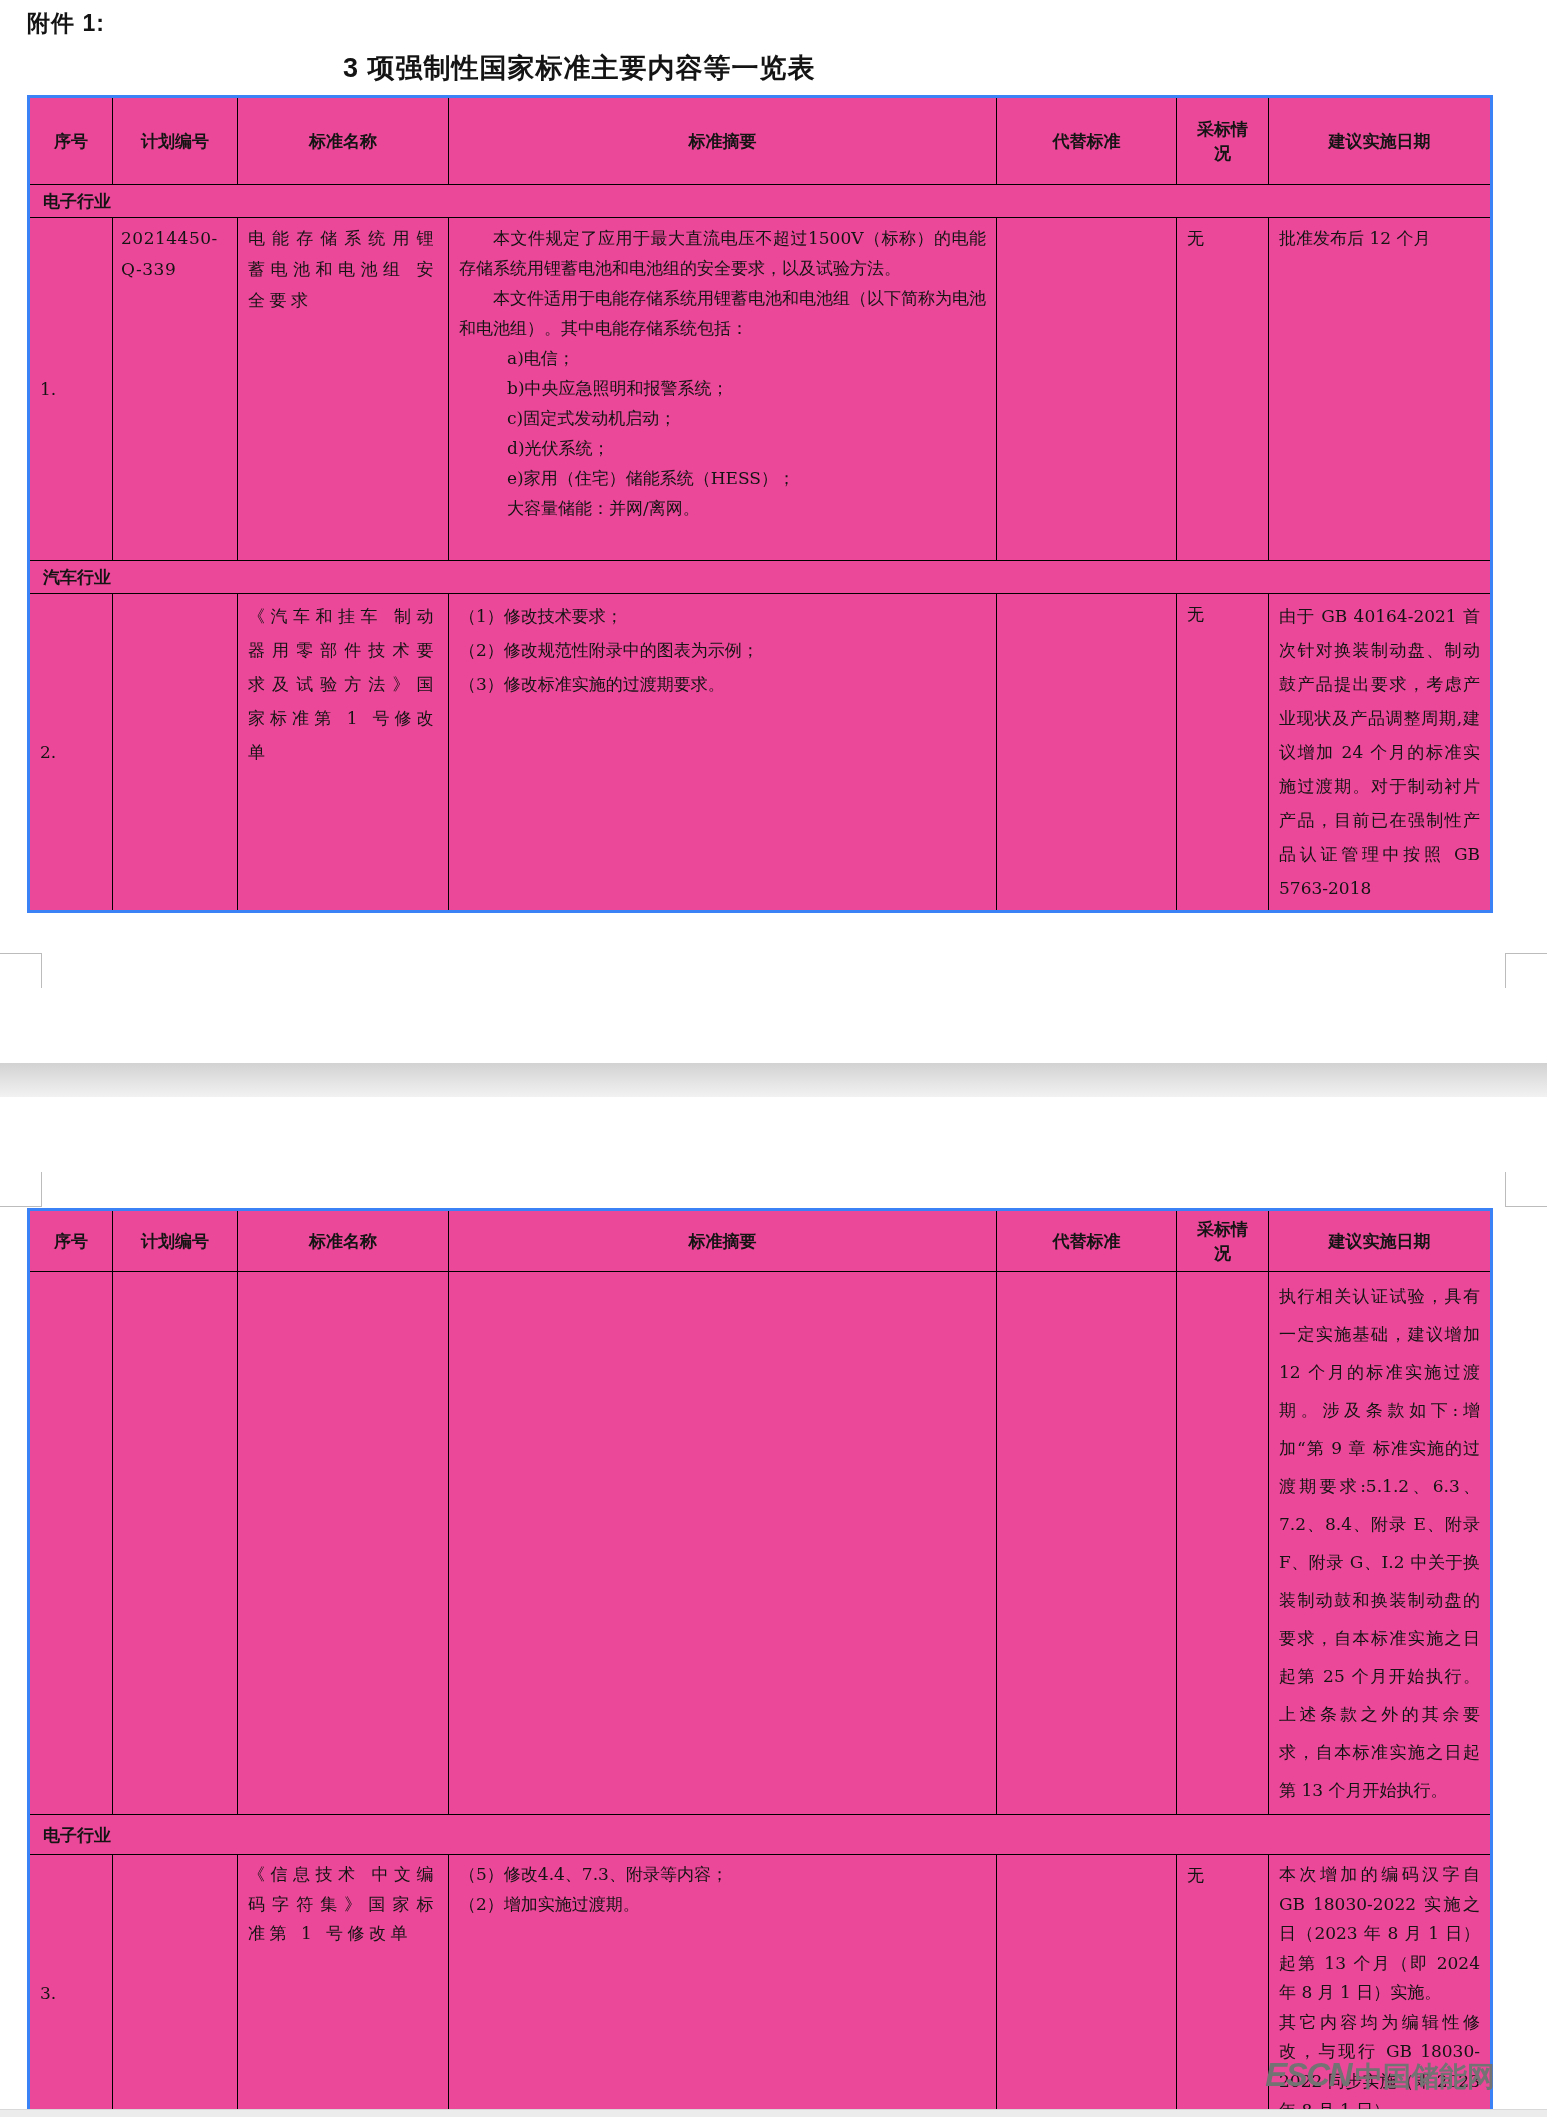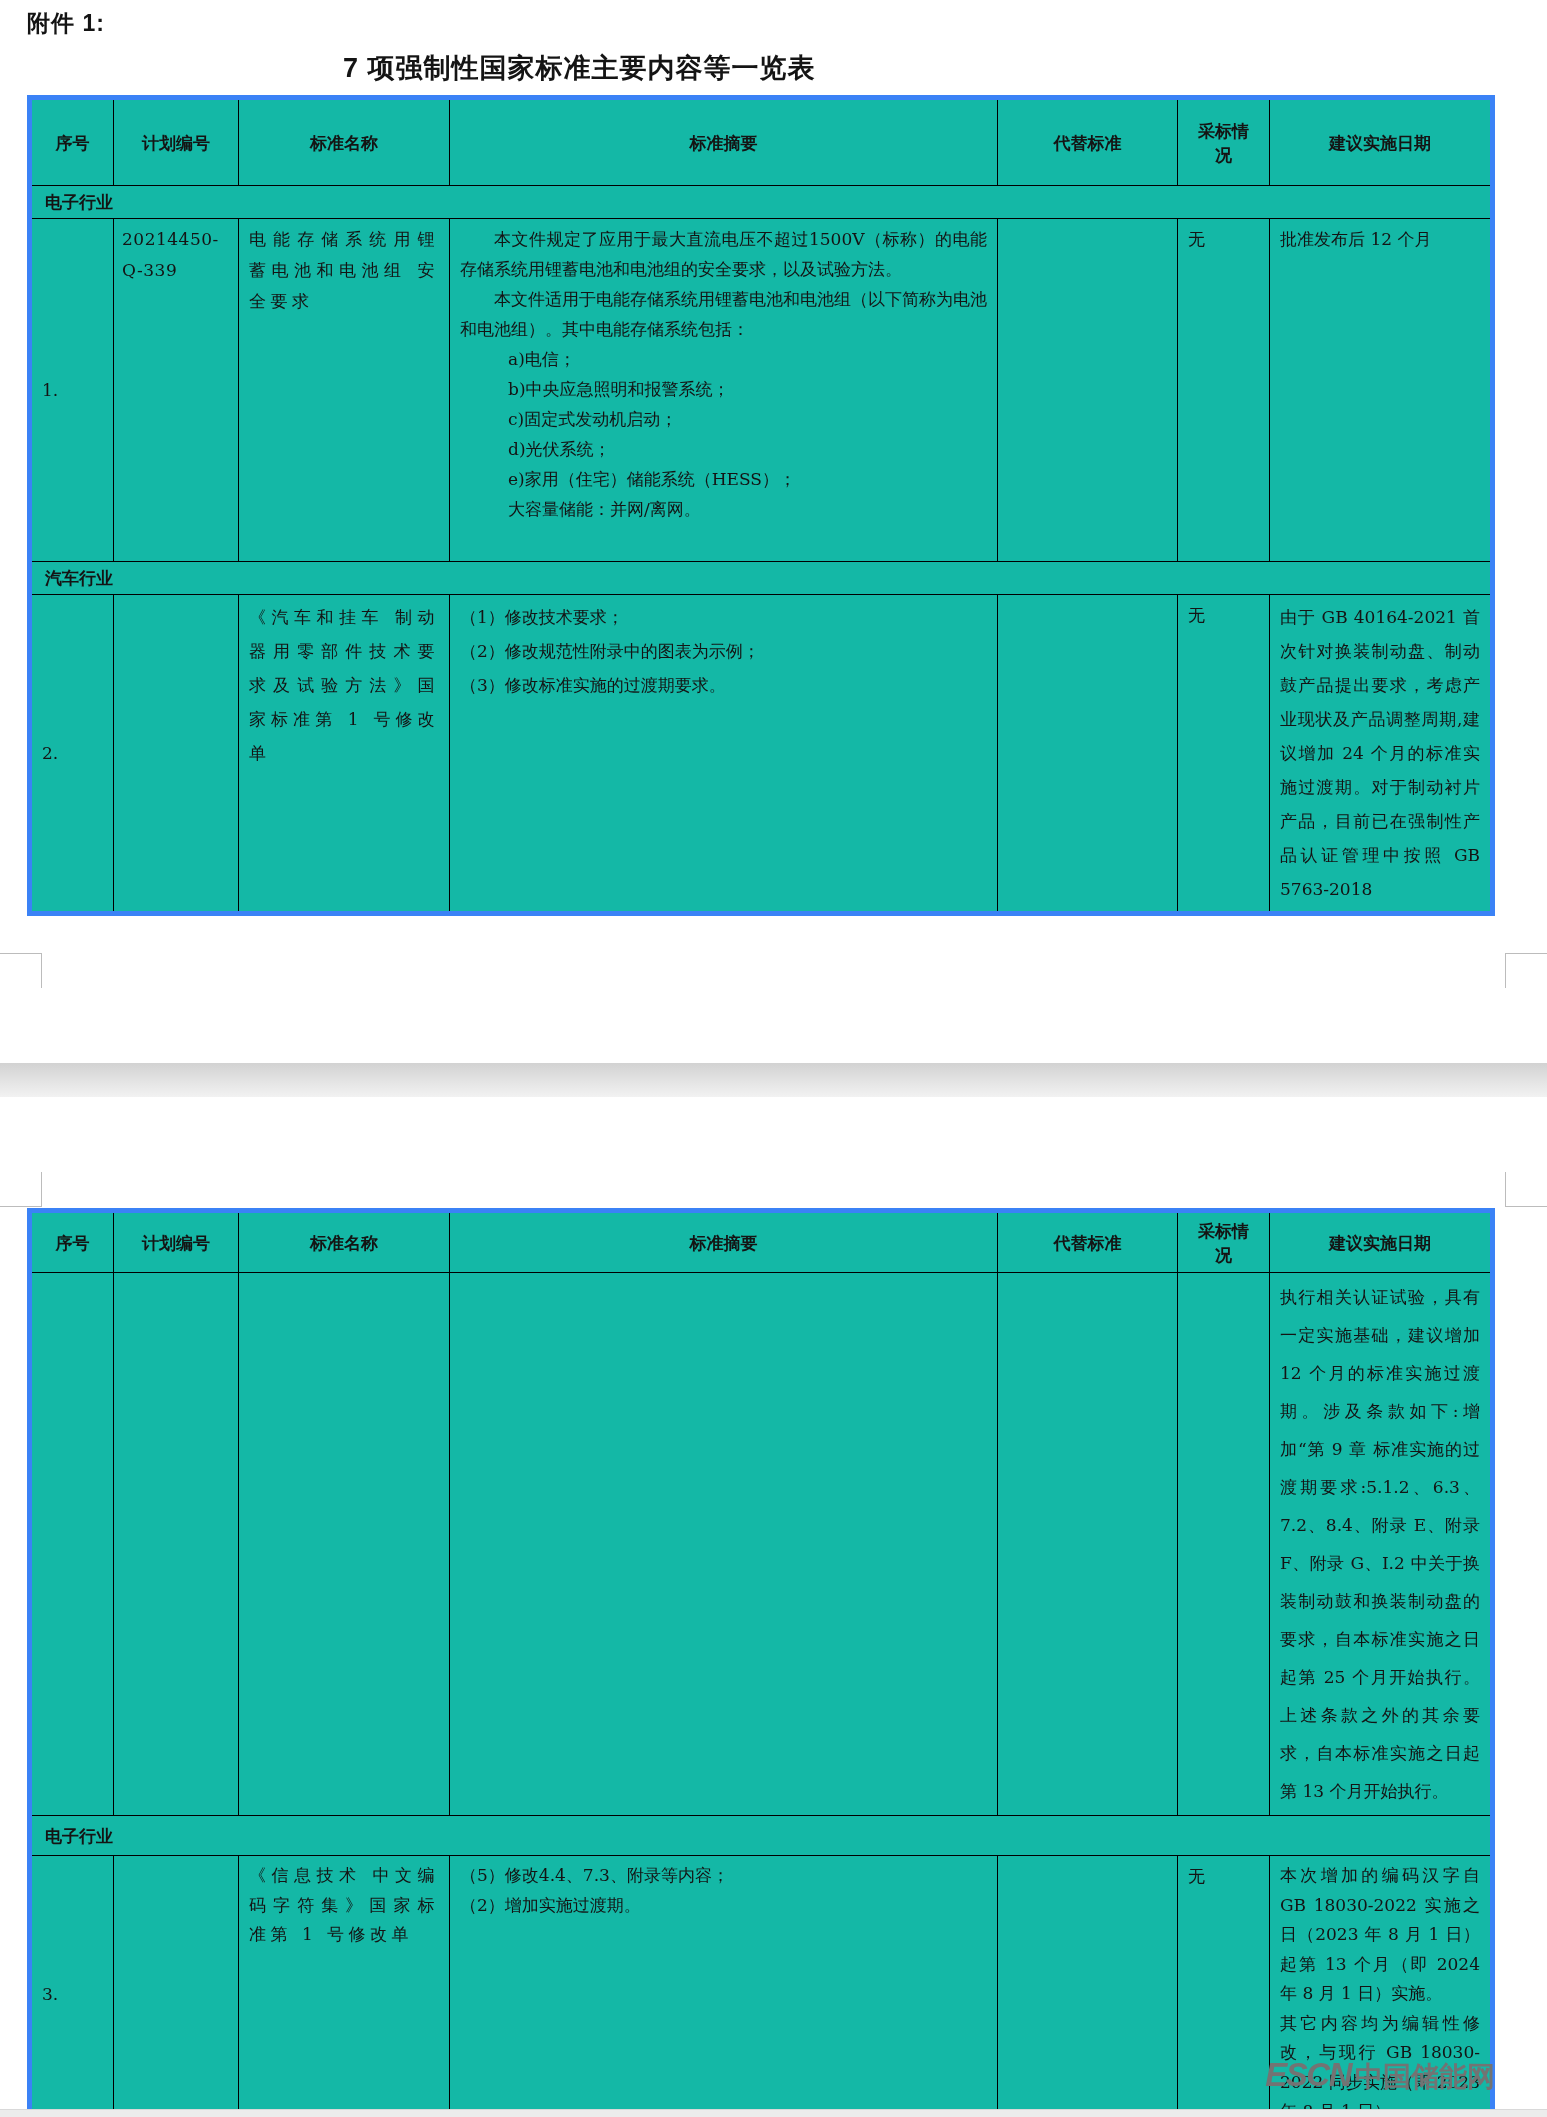--- a/index.html
+++ b/index.html
@@ -10,21 +10,21 @@
   .att-label{
     position:absolute;left:27px;top:8px;font-size:23px;font-weight:700;
     font-family:"Liberation Sans",sans-serif;letter-spacing:1px;
   }
   .doc-title{
     position:absolute;left:343px;top:50px;font-size:27px;font-weight:700;
     font-family:"Liberation Sans",sans-serif;letter-spacing:1px;
   }
   table.std{
     position:absolute;left:27px;width:1463px;border-collapse:collapse;table-layout:fixed;
-    border:5px solid #3b82f6;background:#14b8a6;
+    border:3px solid #3b82f6;background:#ec4899;
   }
   #table-p1{top:95px;}
   #table-p2{top:1208px;}
   td,th{border:1px solid #000;font-size:17px;vertical-align:top;padding:2px 8px;overflow:hidden;}
   th{font-weight:700;text-align:center;vertical-align:middle;line-height:24px;padding:2px 6px;}
   th.th-narrow{padding:2px 14px;}
   tr.sec-row td{font-weight:700;padding:3px 13px;line-height:26px;vertical-align:middle;}
   td.seq{vertical-align:middle;padding-left:10px;line-height:20px;}
   td.plan{padding:5px 8px;line-height:31px;letter-spacing:.5px;}
   td.name{padding:5px 10px;line-height:31px;text-align:justify;letter-spacing:4.5px;}
@@ -54,21 +54,21 @@
     position:absolute;top:2056px;right:52px;display:flex;align-items:baseline;
     font-family:"Liberation Sans",sans-serif;font-weight:900;white-space:nowrap;
   }
   .logo .escn{font-size:33px;letter-spacing:-1.5px;font-style:italic;}
   .logo .cn{font-size:28px;letter-spacing:0;margin-left:4px;}
 </style>
 </head>
 <body>
 
 <div class="att-label">附件 1:</div>
-<div class="doc-title">7 项强制性国家标准主要内容等一览表</div>
+<div class="doc-title">3 项强制性国家标准主要内容等一览表</div>
 
 <table class="std" id="table-p1">
   <colgroup>
     <col style="width:84px">
       <col style="width:125px">
       <col style="width:211px">
     <col style="width:548px">
       <col style="width:180px">
       <col style="width:92px">
       <col style="width:223px">

